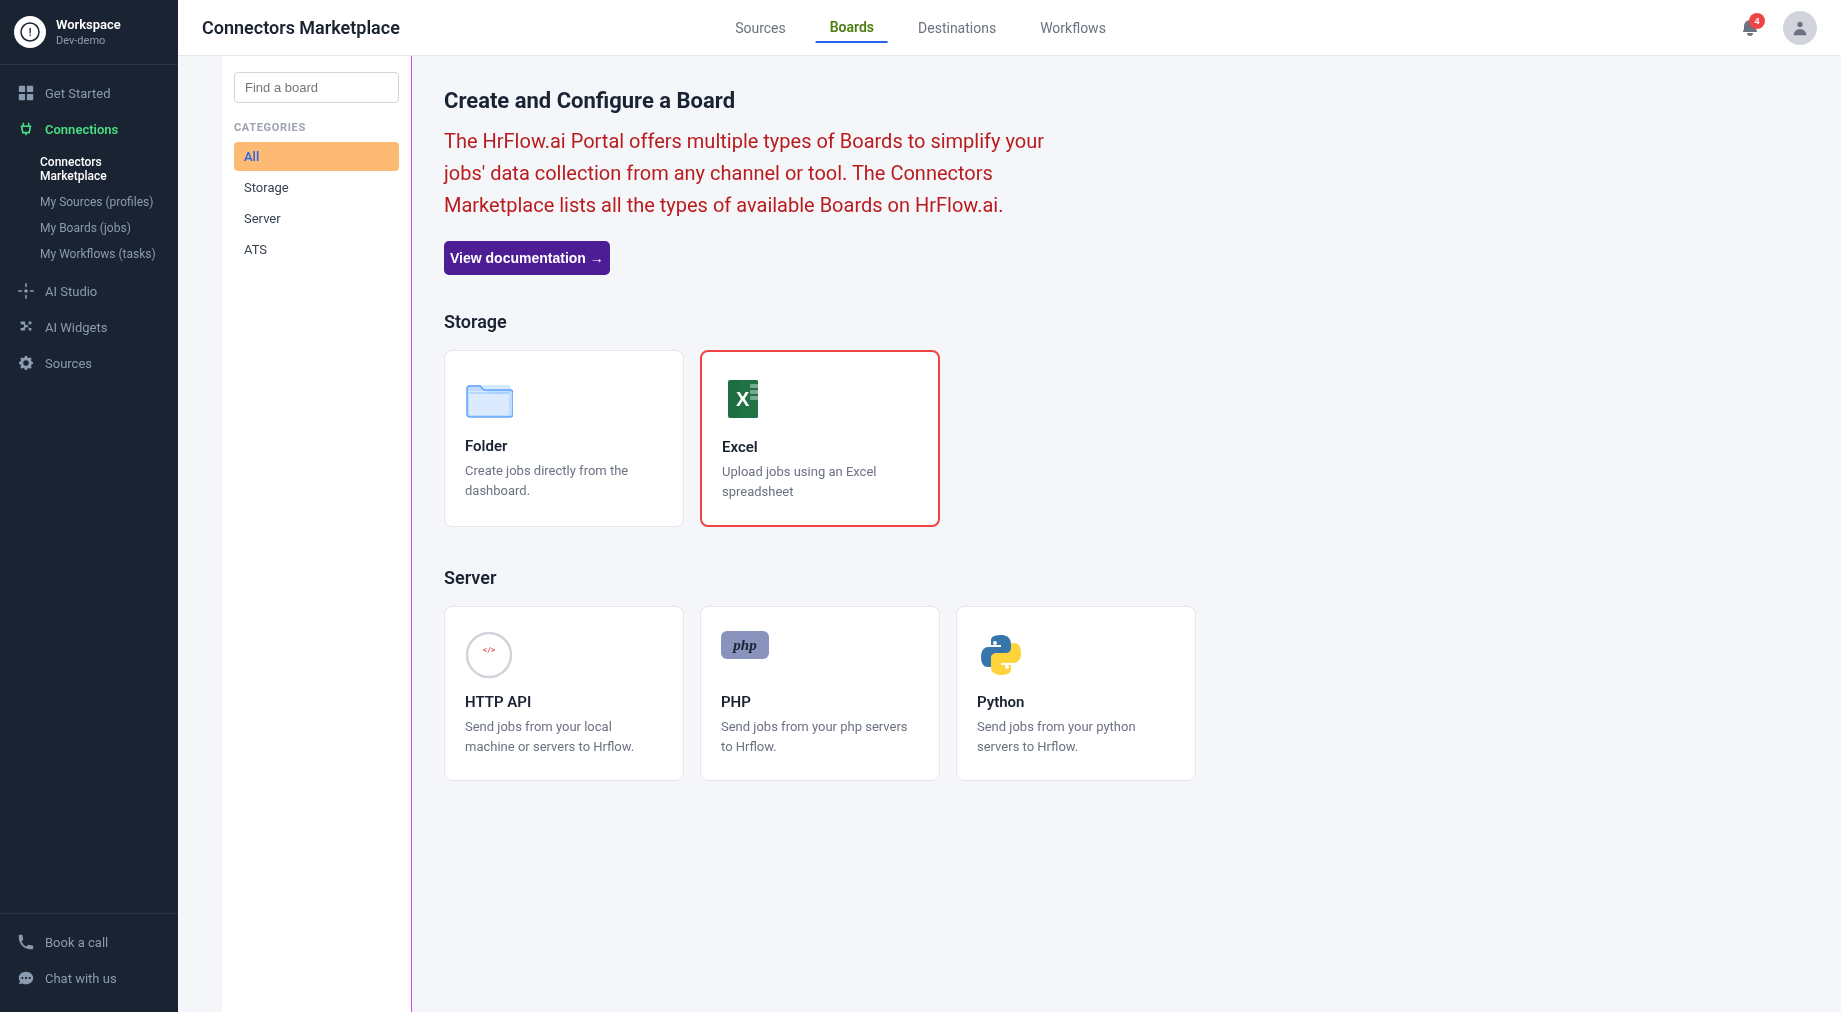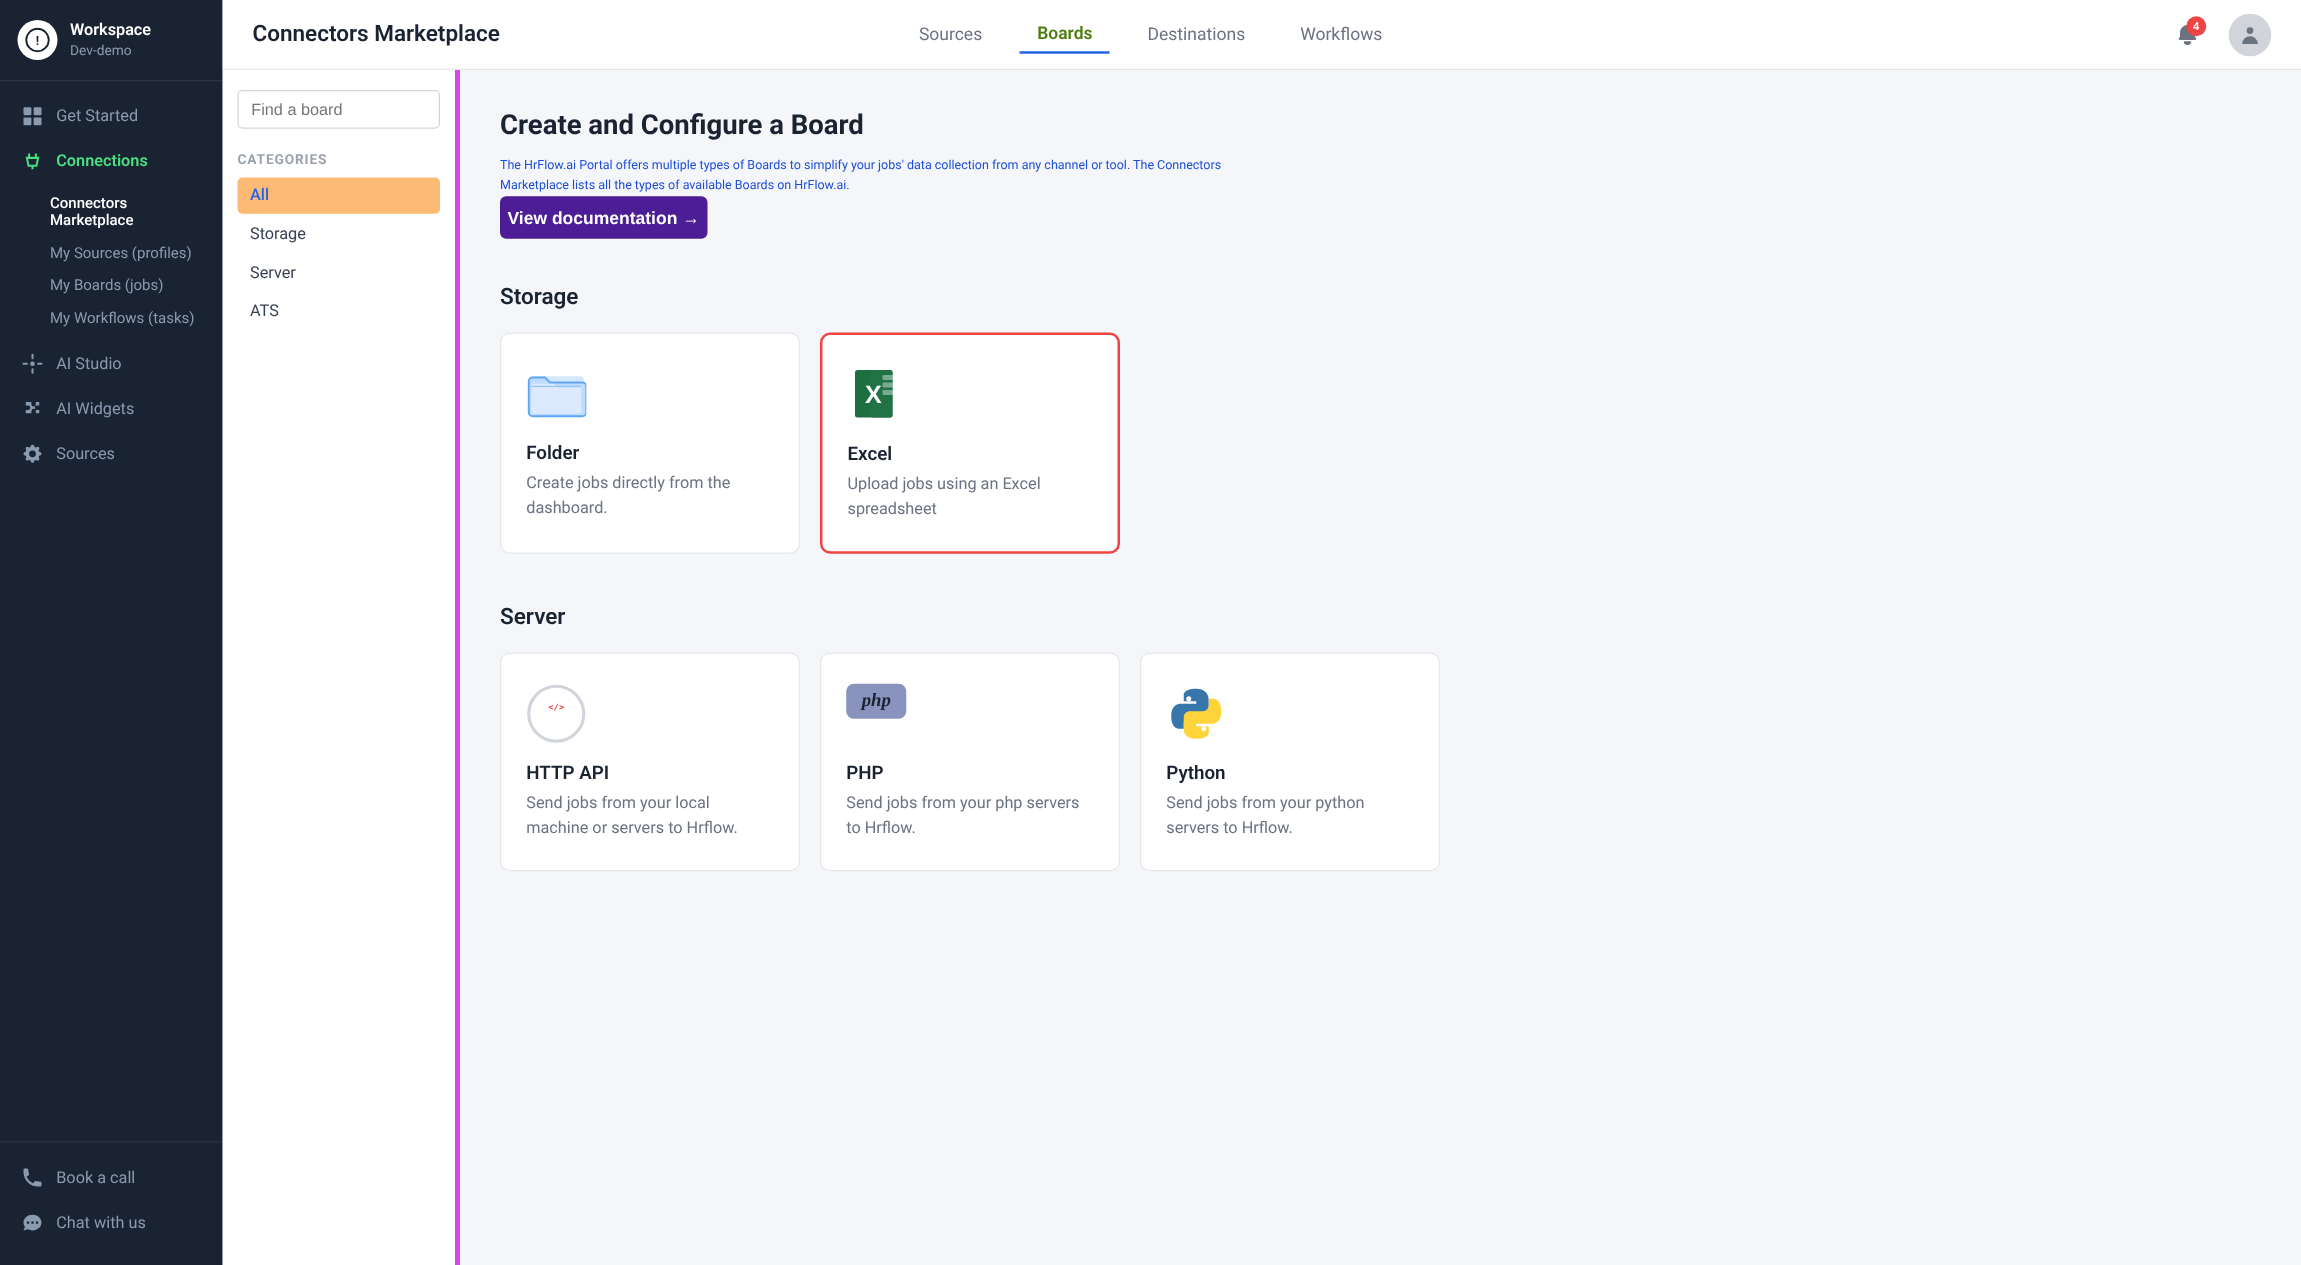--- a/index.html
+++ b/index.html
@@ -114,24 +114,25 @@
       color: #6b7280;
     }
 
     
     .content-area { display: flex; flex: 1; overflow: hidden; }
 
     
     .left-panel {
       width: 190px;
       background: #fff;
-      border-right: 4px solid #d946ef;
+      border-right: 1px solid #d946ef;
       padding: 16px 12px;
       flex-shrink: 0;
       overflow-y: auto;
+      margin-left: 44px;
     }
     .search-box {
       width: 100%;
       padding: 7px 10px;
       border: 1px solid #d1d5db;
       border-radius: 4px;
       font-size: 13px;
       color: #374151;
       outline: none;
       margin-bottom: 18px;
@@ -154,21 +155,21 @@
       cursor: pointer;
       margin-bottom: 2px;
     }
     .category-item.active-cat { background: #fdba74; color: #2563eb; font-weight: 500; }
 
     
     .right-panel { flex: 1; overflow-y: auto; padding: 32px 32px; }
 
     .hero-section { margin-bottom: 36px; }
     .hero-title { font-size: 22px; font-weight: 700; color: #1a2332; margin-bottom: 12px; }
-    .hero-desc { font-size: 10px; color: #1d4ed8; line-height: 1.6; max-width: 600px; }
+    .hero-desc { font-size: 20px; color: #b91c1c; line-height: 1.6; max-width: 600px; margin-bottom: 20px; }
     .view-docs-btn {
       display: inline-flex; align-items: center; gap: 6px;
       background: #4c1d95;
       color: #fff;
       padding: 9px 6px;
       border-radius: 5px;
       border: none;
       font-size: 14px;
       cursor: pointer;
       font-weight: 700;

